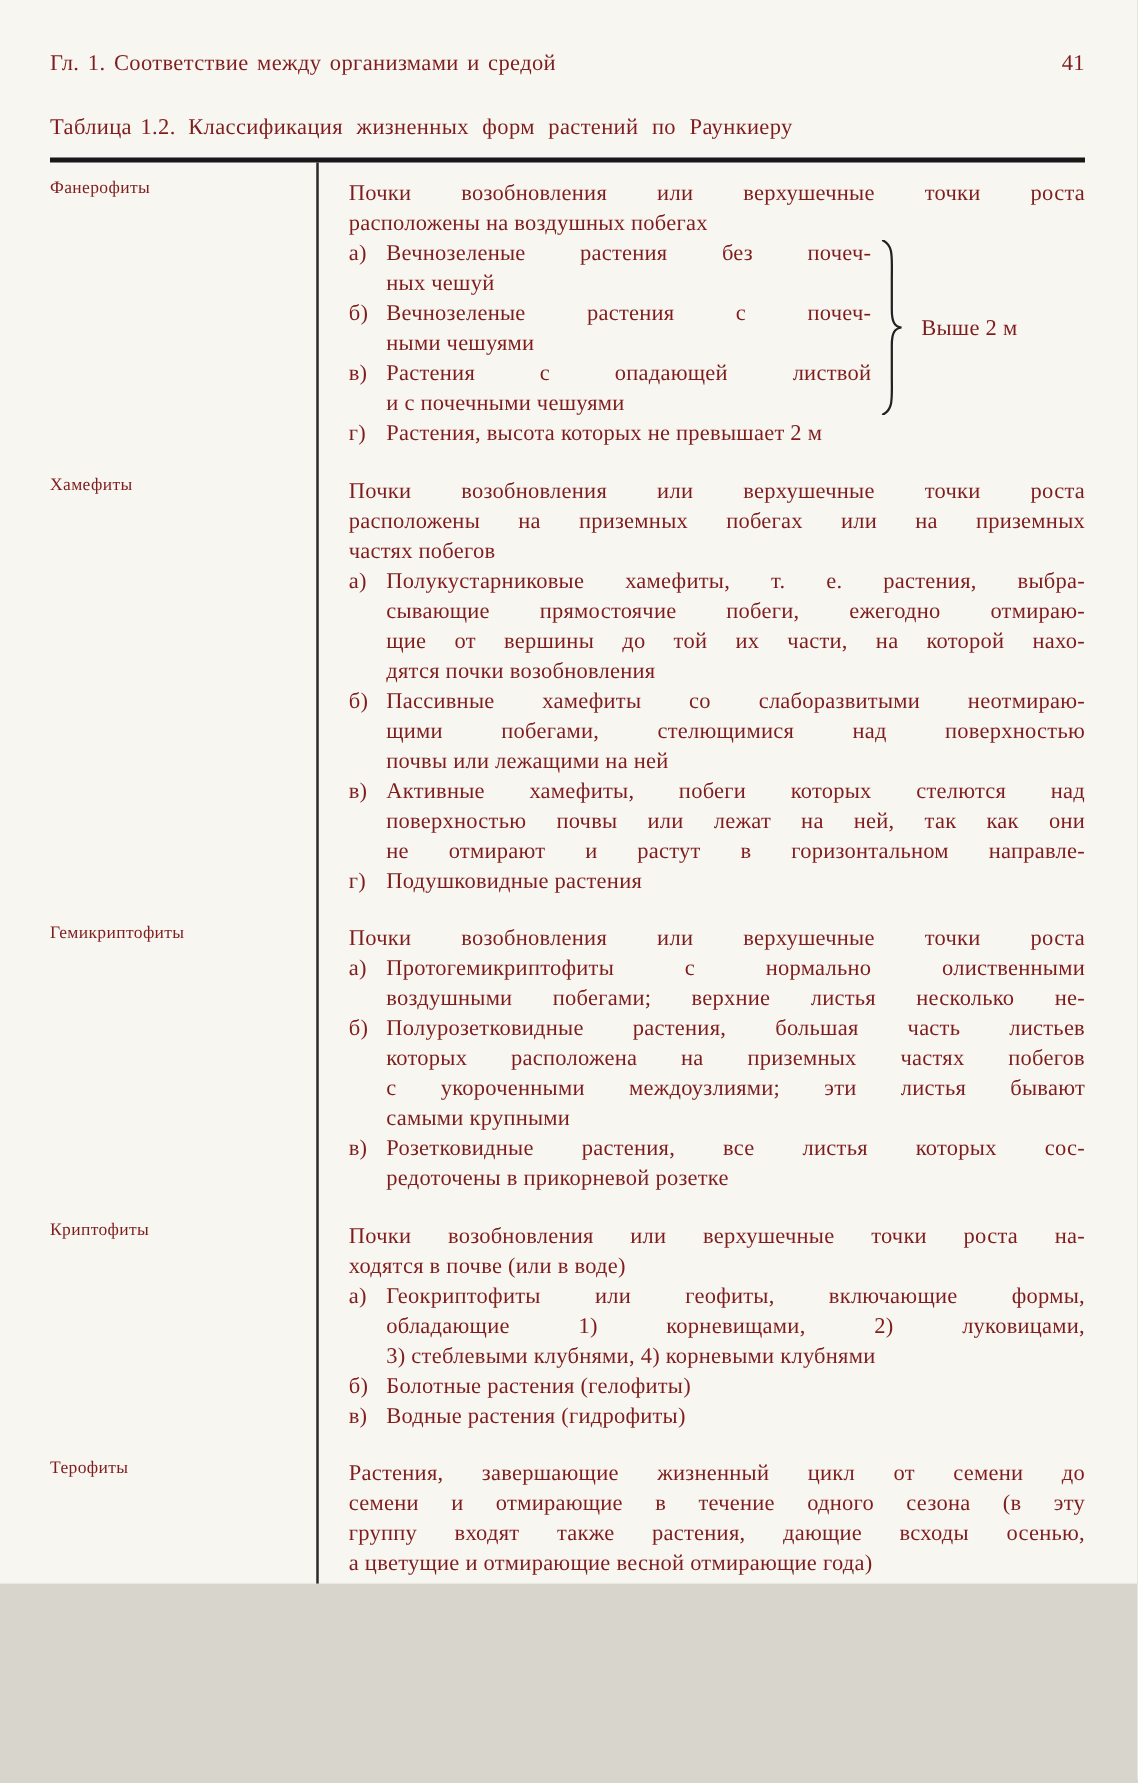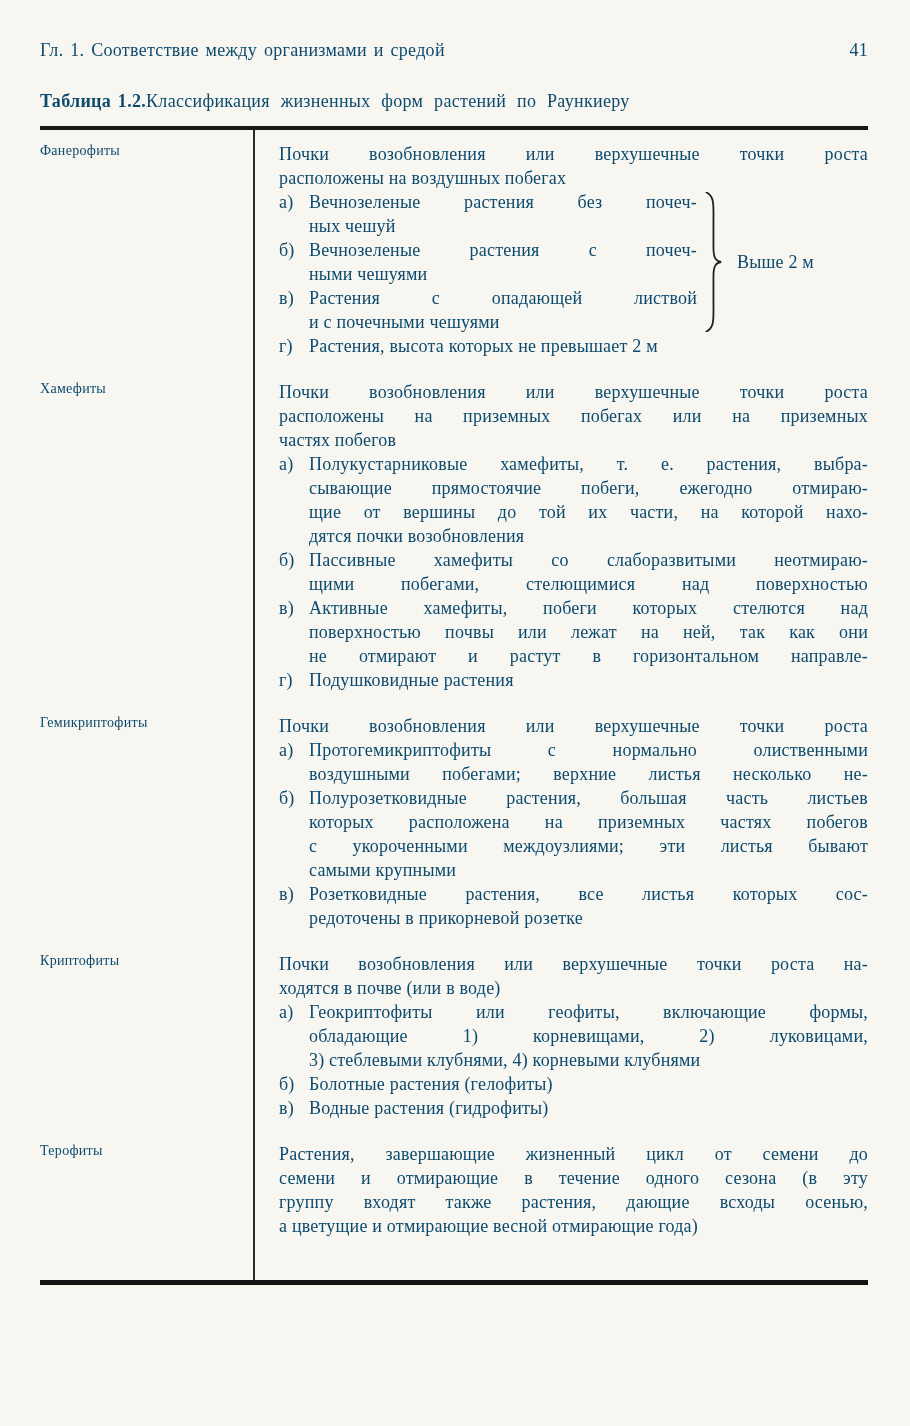--- a/index.html
+++ b/index.html
@@ -1,29 +1,29 @@
 <!DOCTYPE html>
 <html><head>
 <meta charset="utf-8">
 <style>
   html,body{margin:0;padding:0;background:#d8d5cd;}
   .page{
     position:relative;
-    width:910px;height:1426px;
+    width:910px;height:1267px;
     margin:0 auto;
     background:#f7f6f1;
     box-sizing:border-box;
     padding:40px 42px 0 40px;
     font-family:"Liberation Serif","DejaVu Serif",serif;
-    color:#0c4a6e;
+    color:#7f1d1d;
     overflow:hidden;
   }
   .header{display:flex;justify-content:space-between;align-items:baseline;font-size:18px;letter-spacing:.3px;word-spacing:2px;}
   .caption{margin-top:30px;font-size:18px;word-spacing:6px;letter-spacing:.3px;}
-  .cap-label{font-weight:bold;word-spacing:2px;margin-right:0;}
+  .cap-label{font-weight:normal;word-spacing:2px;margin-right:10px;}
   .rule-top{margin-top:14px;border-top:4px solid #181818;}
   .rule-bottom{border-top:5px solid #141414;}
   .tbl{position:relative;padding:12px 0 42px 0;}
   .divider{position:absolute;left:213px;top:0;bottom:0;width:2px;background:#2a2a2a;}
   .row{display:flex;align-items:flex-start;}
   .row + .row{margin-top:22px;}
   .term{flex:0 0 213px;width:213px;box-sizing:border-box;font-size:14px;padding-top:1px;letter-spacing:.3px;}
   .desc{flex:1;margin-left:2px;padding-left:24px;font-size:18px;line-height:24px;letter-spacing:.2px;}
   .ln{text-align:justify;text-align-last:justify;}
   .ln.last{text-align:justify;text-align-last:left;}
@@ -99,20 +99,21 @@
             <span class="marker">а)</span>
             <div class="ln">Полукустарниковые хамефиты, т. е. растения, выбра-</div>
             <div class="ln">сывающие прямостоячие побеги, ежегодно отмираю-</div>
             <div class="ln">щие от вершины до той их части, на которой нахо-</div>
             <div class="ln last">дятся почки возобновления</div>
           </div>
           <div class="item">
             <span class="marker">б)</span>
             <div class="ln">Пассивные хамефиты со слаборазвитыми неотмираю-</div>
             <div class="ln">щими побегами, стелющимися над поверхностью</div>
+            <div class="ln last">почвы или лежащими на ней</div>
           </div>
           <div class="item">
             <span class="marker">в)</span>
             <div class="ln">Активные хамефиты, побеги которых стелются над</div>
             <div class="ln">поверхностью почвы или лежат на ней, так как они</div>
             <div class="ln">не отмирают и растут в горизонтальном направле-</div>
           </div>
           <div class="item">
             <span class="marker">г)</span>
             <div class="ln last">Подушковидные растения</div>

